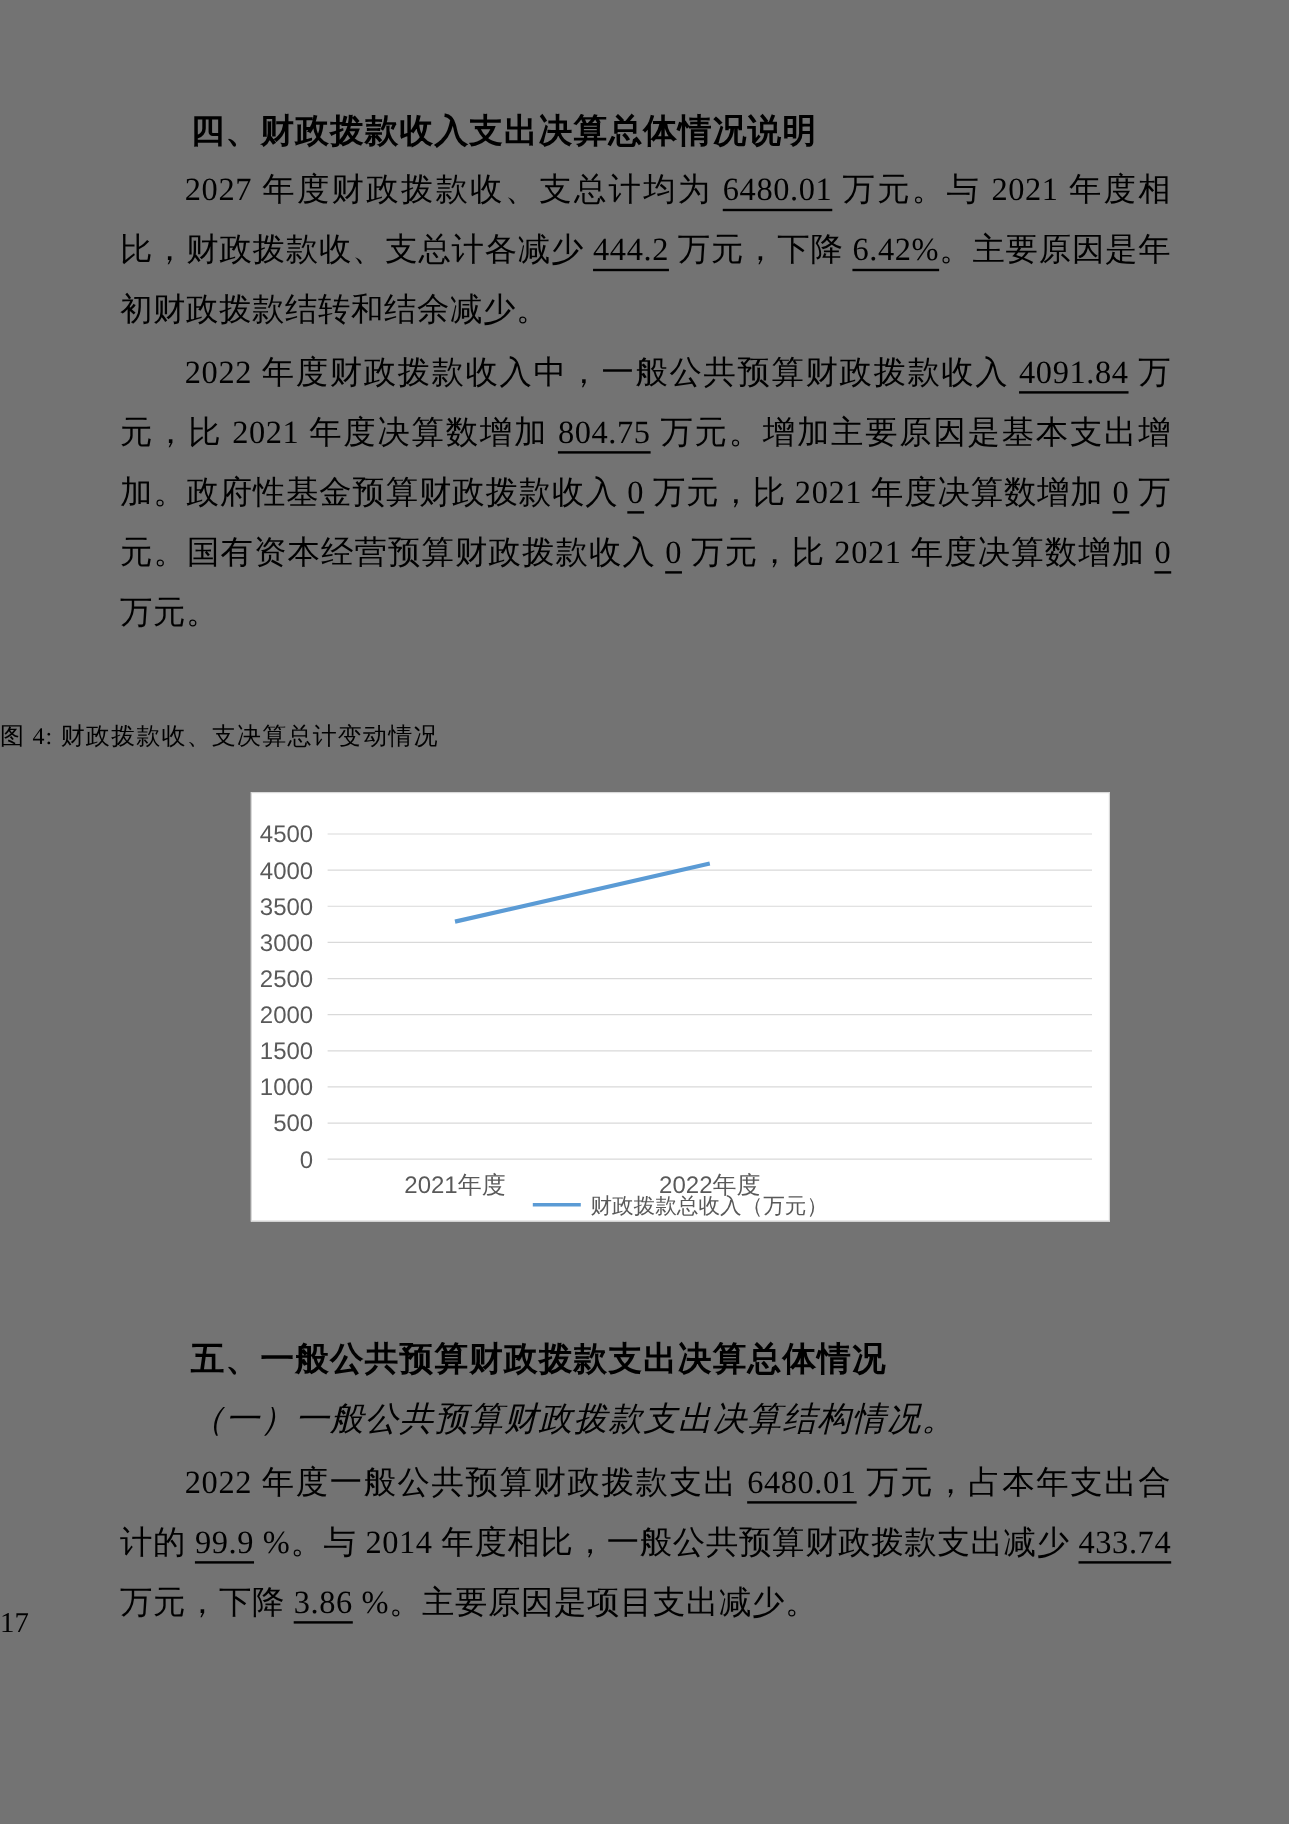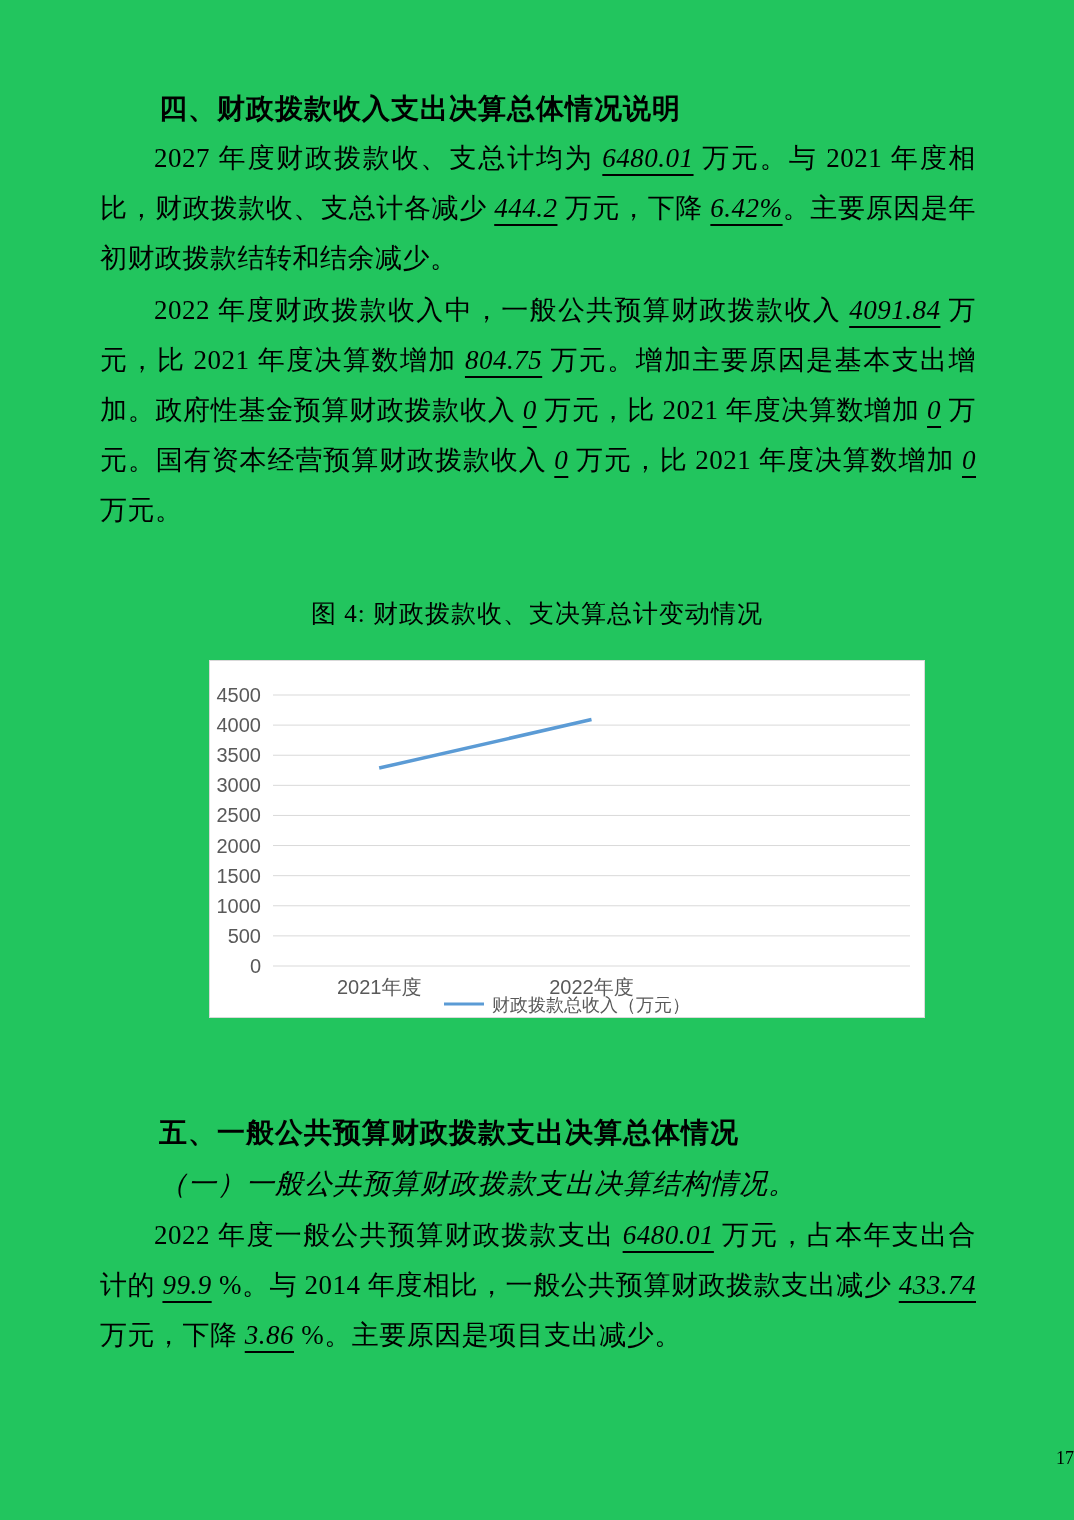--- a/index.html
+++ b/index.html
@@ -1,19 +1,19 @@
 <!DOCTYPE html>
 <html><head>
 <meta charset="utf-8">
 <style>
   html,body{margin:0;padding:0;background:#ffffff;}
   .page{
     position:relative;
     width:1074px;height:1520px;
-    background:#22c55e;
+    background:#737373;
     color:#000;
     font-family:"Liberation Serif","DejaVu Serif",serif;
     overflow:hidden;
   }
   .sec-heading{
     position:absolute;left:159px;
     font-family:"Liberation Sans","DejaVu Sans",sans-serif;
     font-weight:700;font-size:28px;line-height:34px;
     letter-spacing:1px;
     white-space:nowrap;
@@ -21,43 +21,42 @@
   .para{
     position:absolute;left:100px;width:876px;
     font-size:27px;line-height:50px;
     text-align:justify;text-indent:2em;
     letter-spacing:0.5px;
   }
   .para .u{
     text-decoration:underline;
     text-underline-offset:7px;
     text-decoration-thickness:1.5px;
-    font-style:italic;
   }
   .kai-line{
     position:absolute;left:159px;
     font-size:28px;line-height:36px;
     font-style:italic;
     white-space:nowrap;
     letter-spacing:1px;
   }
   .fig-title{
     position:absolute;top:598px;left:0;width:100%;
-    text-align:center;font-size:25px;line-height:32px;
+    text-align:left;font-size:20px;line-height:32px;
     letter-spacing:1px;
   }
   .chart-box{
     position:absolute;top:660px;left:209px;
     width:714px;height:356px;
     border:1px solid #d9d9d9;
     background:#ffffff;
   }
   .page-number{
-    position:absolute;top:1448px;left:0;width:100%;
-    text-align:right;font-size:18px;
+    position:absolute;top:1340px;left:0;width:100%;
+    text-align:left;font-size:24px;
   }
 </style>
 </head>
 <body>
 
 <div class="page">
 
   <div class="sec-heading" style="top:92px">四、财政拨款收入支出决算总体情况说明</div>
 
   <div class="para" style="top:133px"><span>2027 年度财政拨款收、支总计均为 </span><span class="u">6480.01</span><span> 万元。与 2021 年度相比，财政拨款收、支总计各减少 </span><span class="u">444.2</span><span> 万元，下降 </span><span class="u">6.42%</span><span>。主要原因是年初财政拨款结转和结余减少。</span></div>

